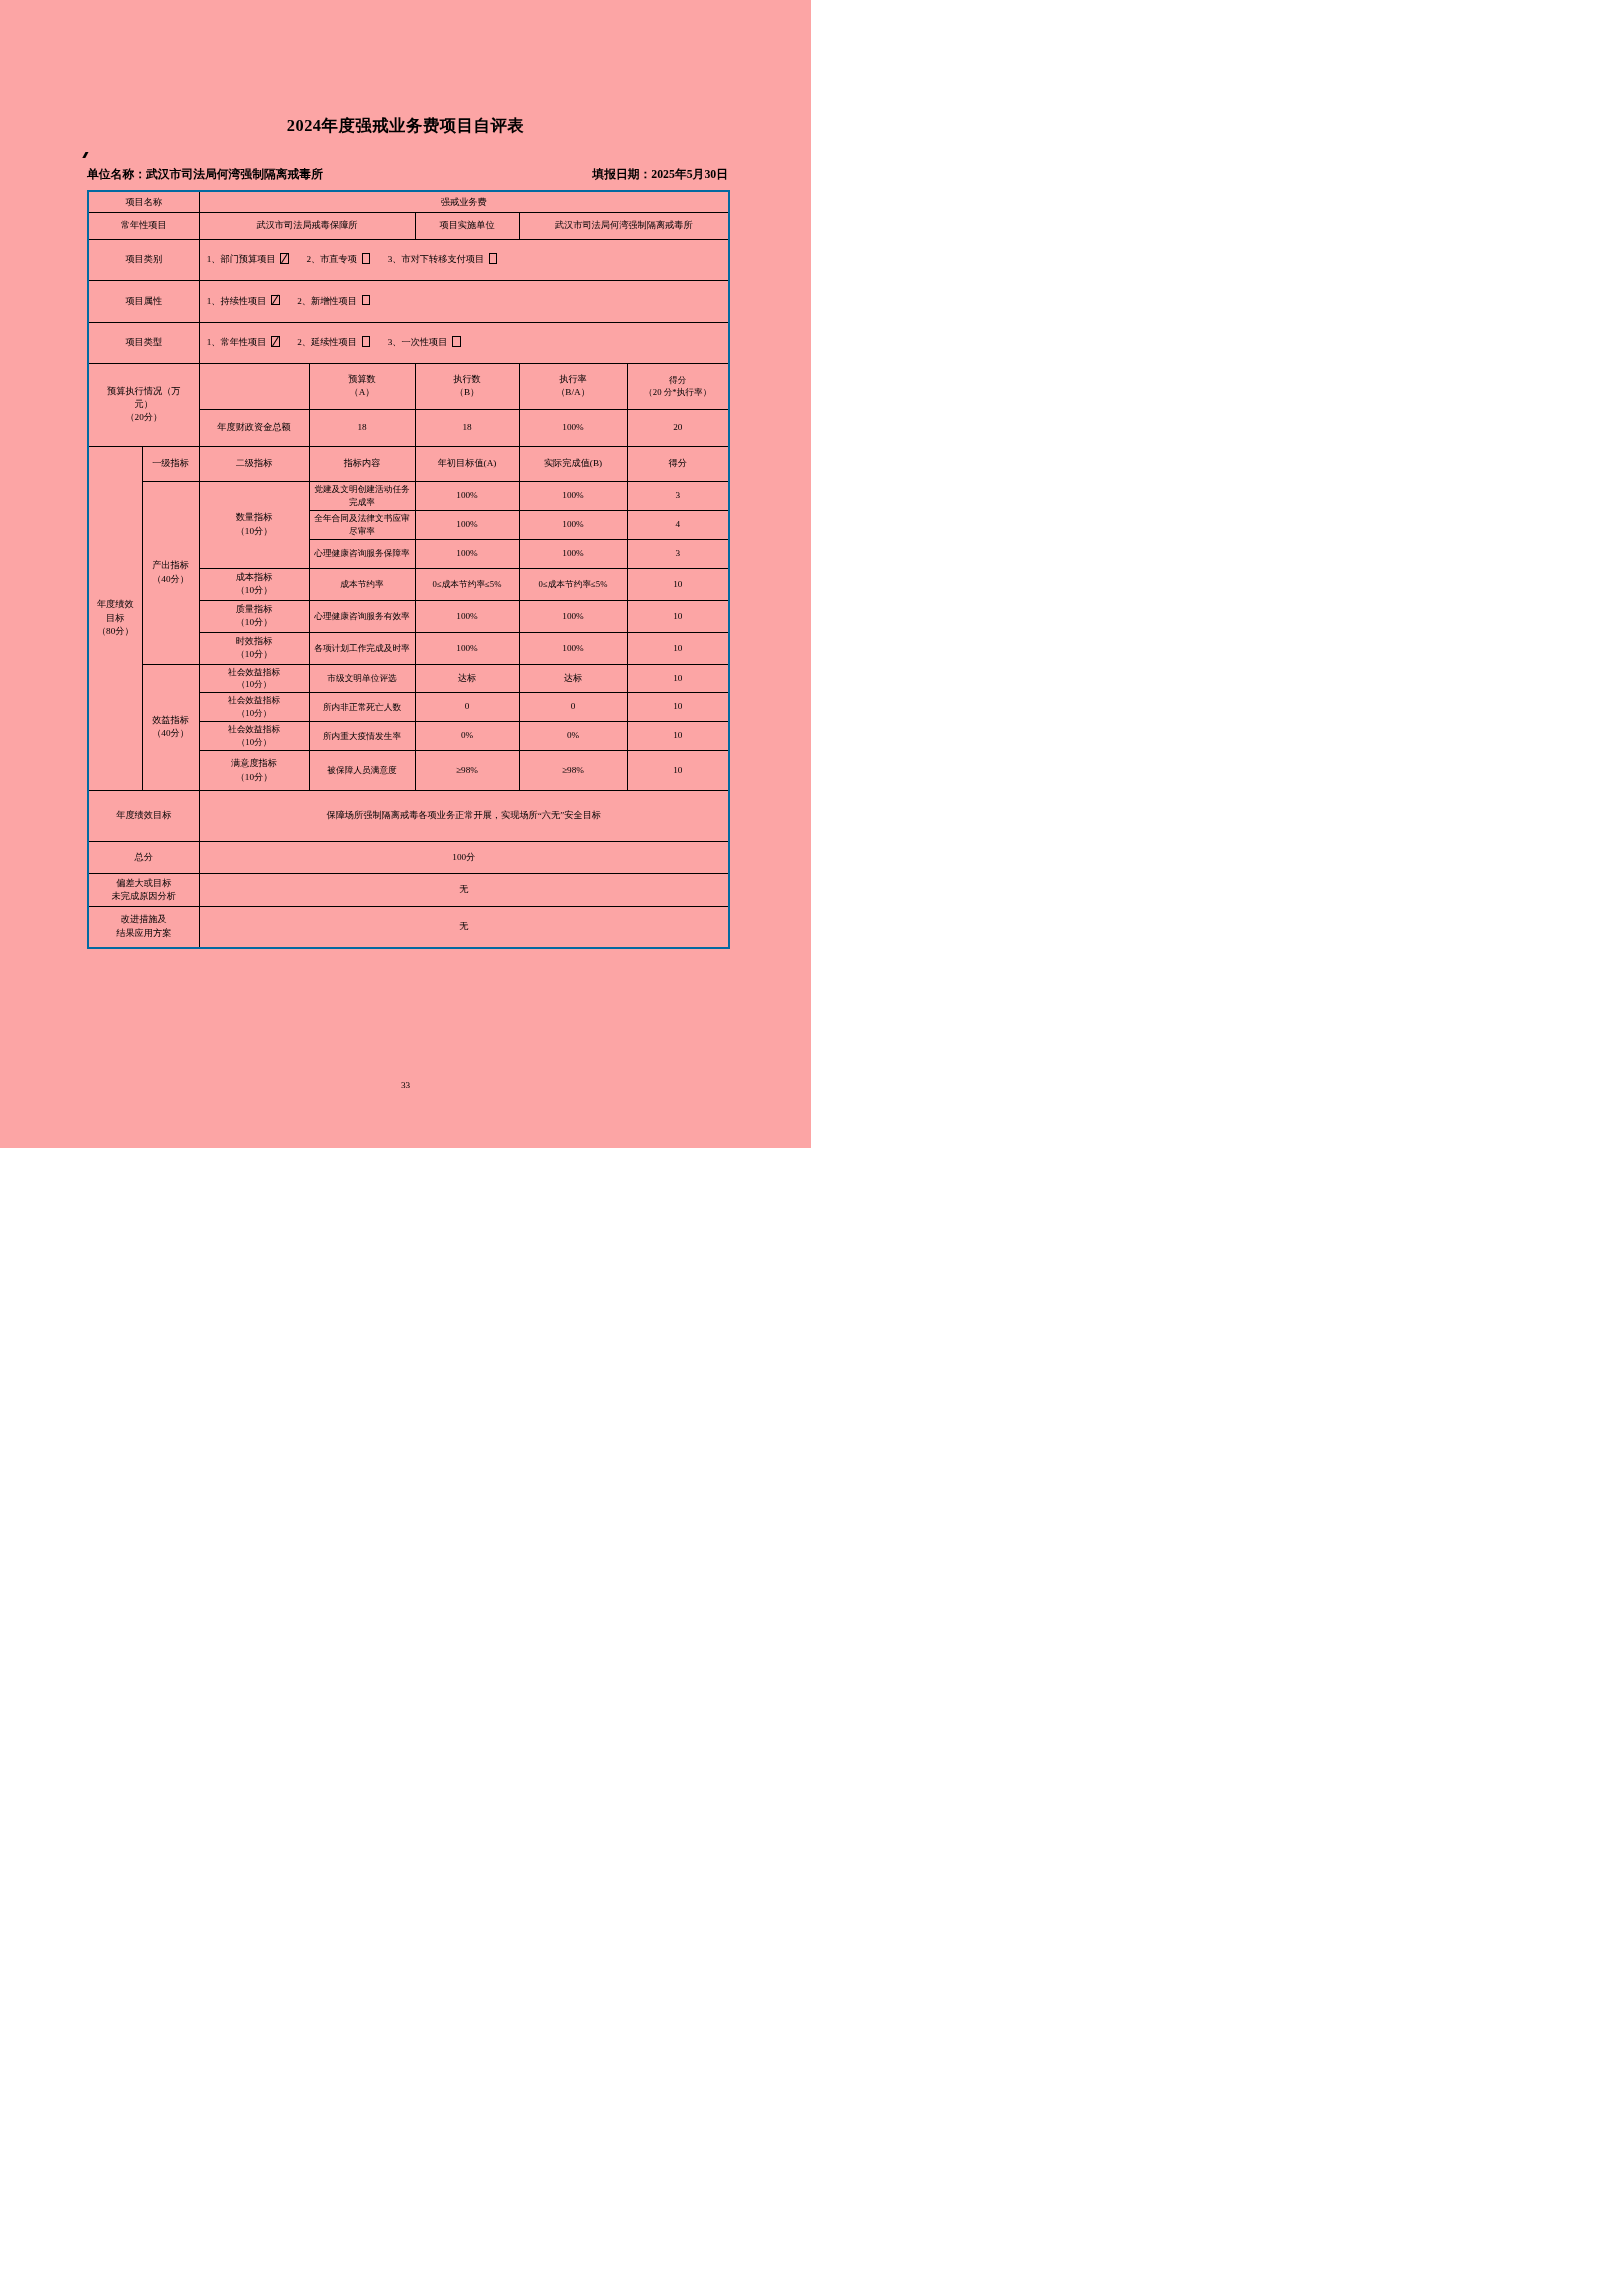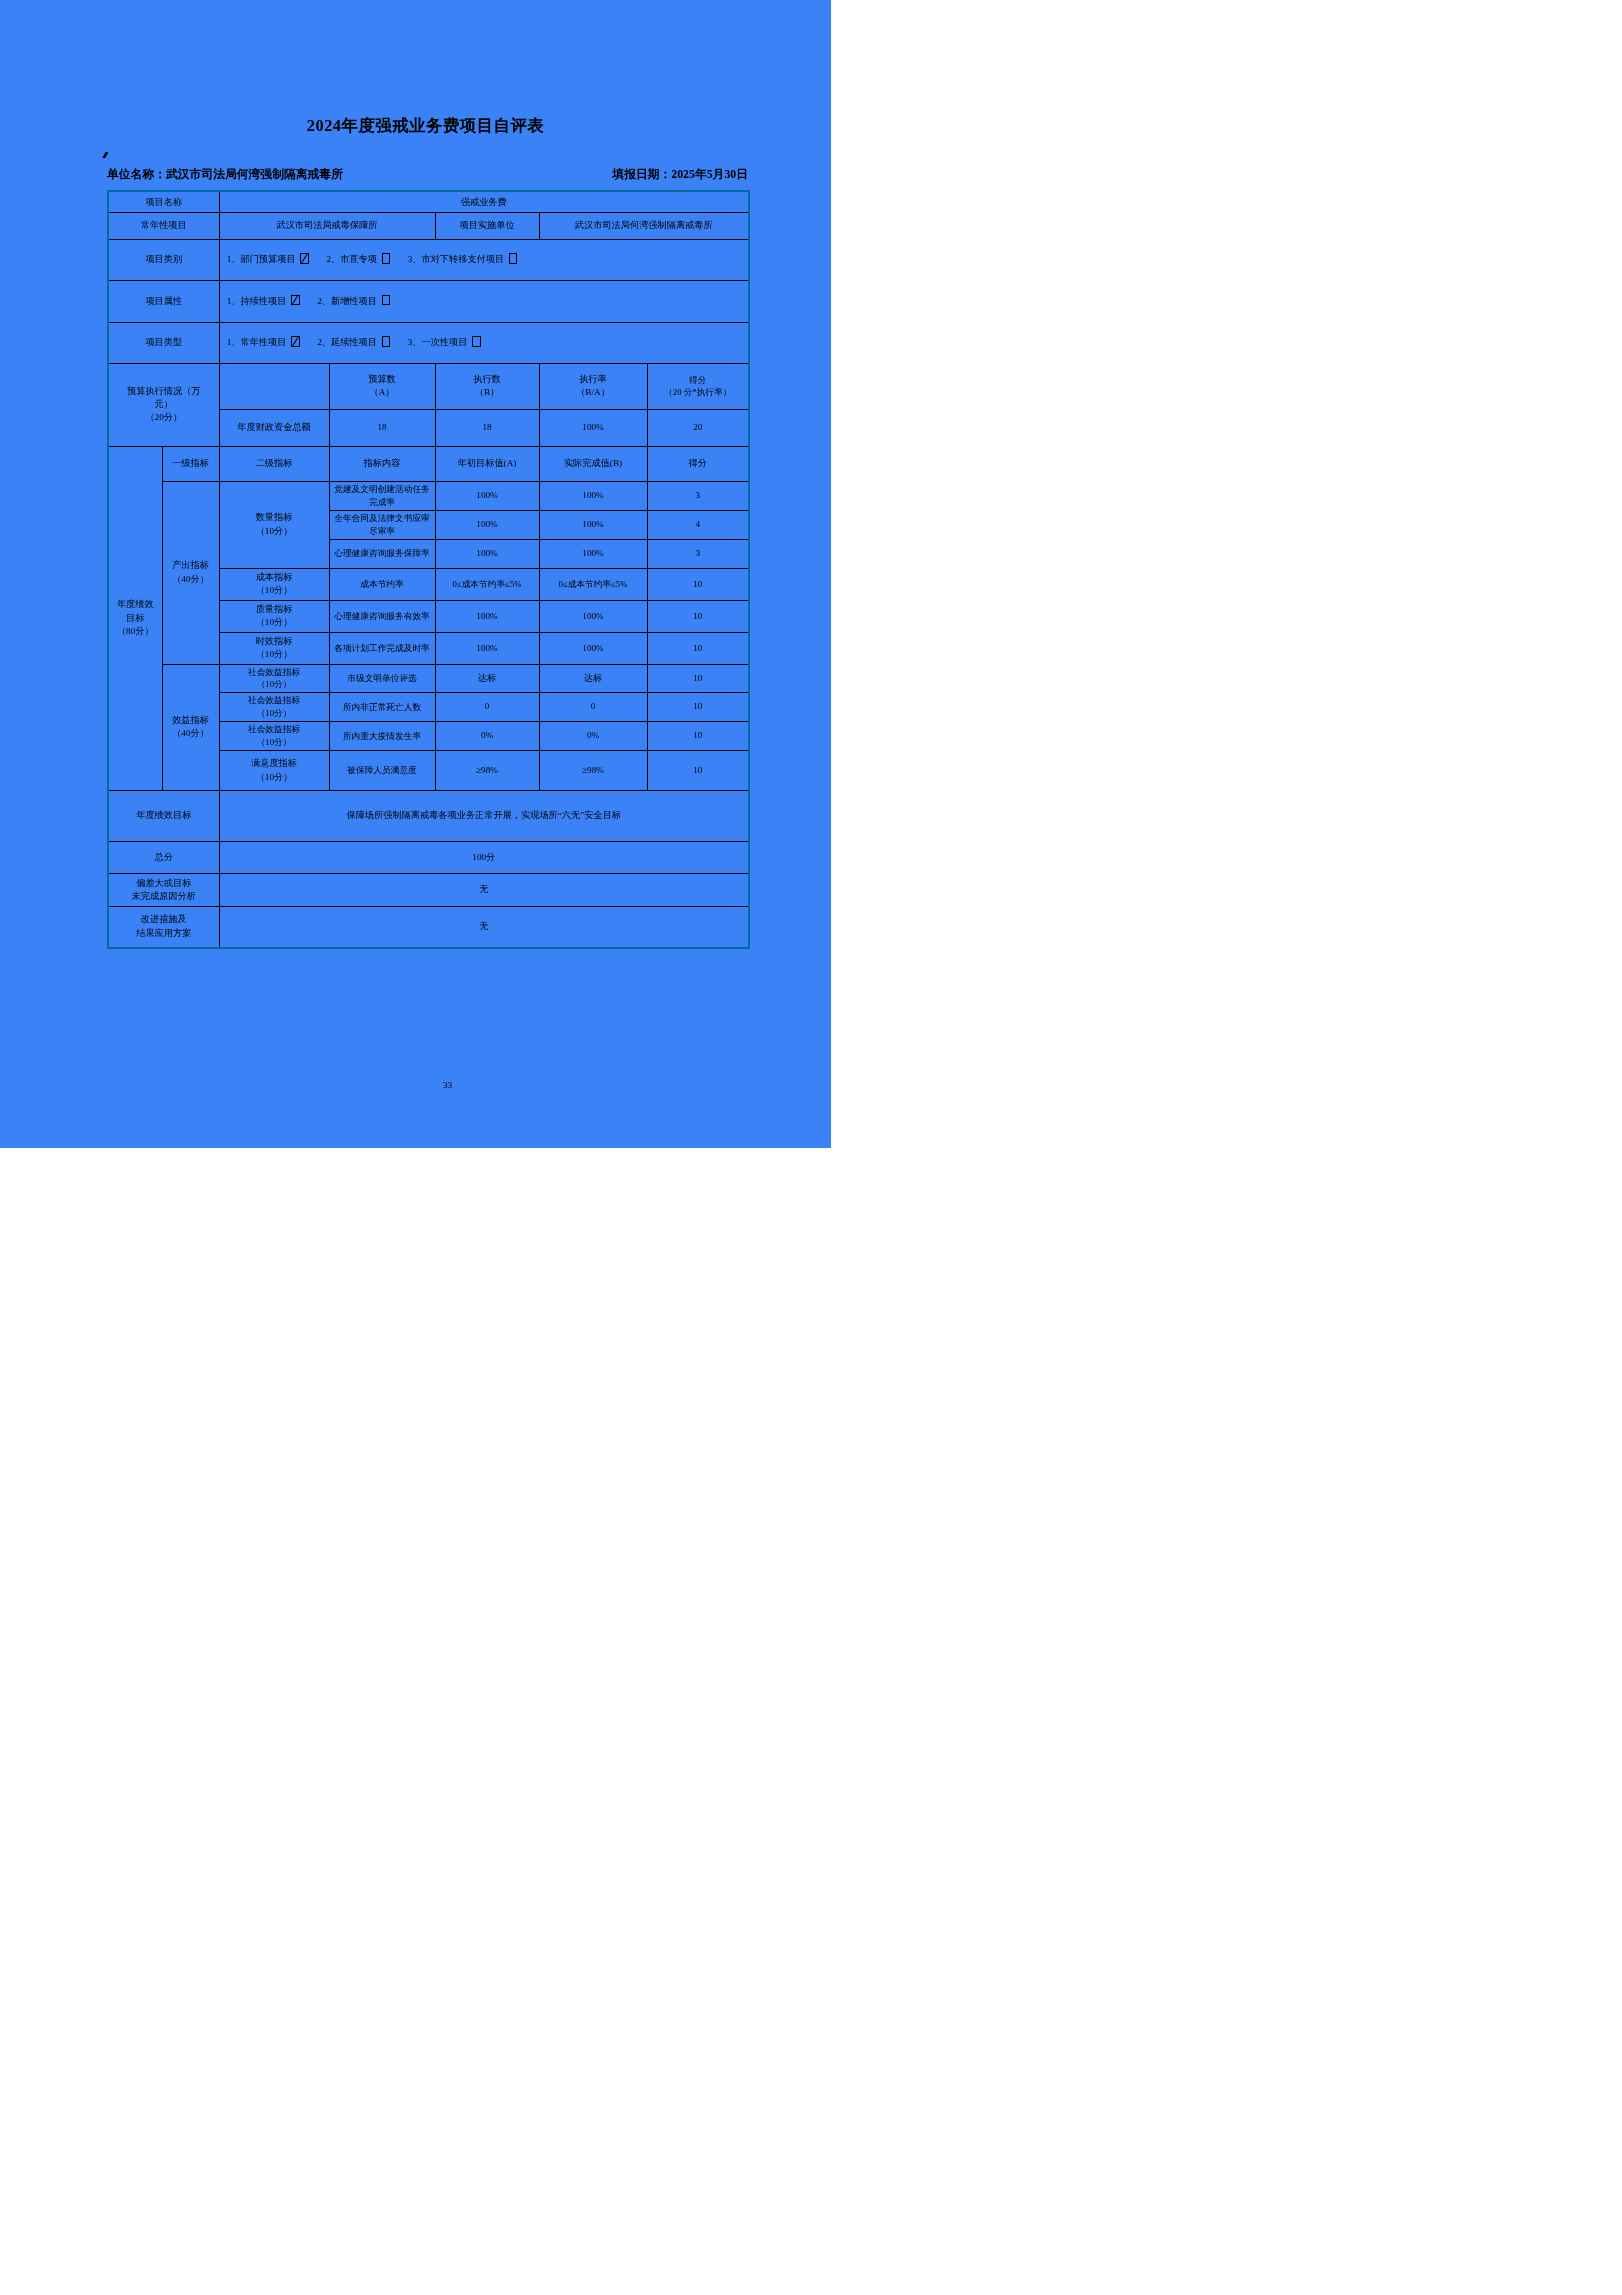--- a/index.html
+++ b/index.html
@@ -5,23 +5,22 @@
   html,body{margin:0;padding:0;background:#ffffff;}
   body{
     font-family:"Liberation Serif","DejaVu Serif",serif;
     color:#000;
     -webkit-font-smoothing:antialiased;
   }
   .page{
     position:relative;
     width:811px;
     height:1148px;
-    background:#3b82f6;
+    background:#fca5a5;
     overflow:hidden;
-    padding-left:20px;
   }
   .doc-title{
     padding-top:115px;
     text-align:center;
     font-size:16.4px;
     font-weight:bold;
     letter-spacing:0.5px;
   }
   .meta-row{
     position:relative;
@@ -88,21 +87,20 @@
     background:#000;
     transform:rotate(-58deg);
   }
   .page-number{
     position:absolute;
     left:0;
     top:1080px;
     width:100%;
     text-align:center;
     font-size:9.2px;
-    margin-left:32px;
   }
 </style>
 </head>
 <body>
 
 <div class="page">
 
   <div class="doc-title">2024年度强戒业务费项目自评表</div>
 
   <div class="meta-row">

